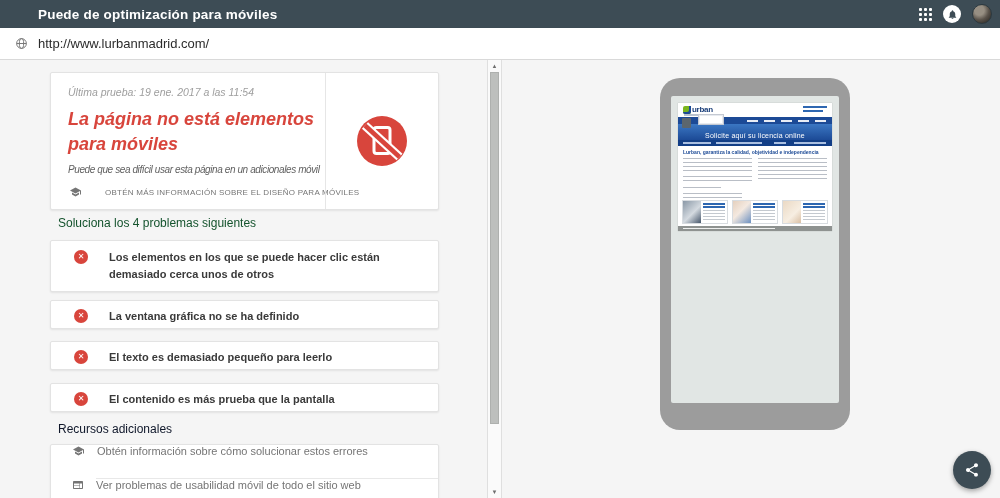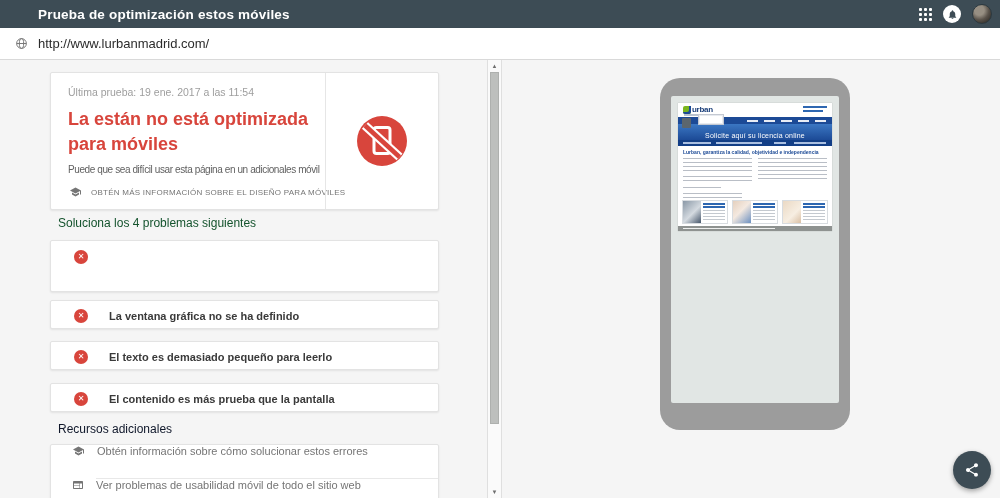--- a/index.html
+++ b/index.html
@@ -28,25 +28,25 @@
 
   
   .content { position:absolute; left:0; top:60px; width:1000px; height:438px;
     background:#F5F5F5; overflow:hidden; }
 
   .card { position:absolute; background:#FFFFFF; border:1px solid #E3E3E3; border-radius:2px;
     box-shadow:0 1px 2px rgba(0,0,0,.08); }
 
   
   .result-card { left:50px; top:12px; width:389px; height:138px; }
-  .result-text { position:absolute; left:17px; top:13px; width:262px; }
+  .result-text { position:absolute; left:17px; top:13px; width:262px;font-style:italic; }
   .last-test { font-size:10.5px; color:#9E9E9E; }
   .result-title { margin-top:9px; font-size:18px; line-height:25px; font-weight:bold; color:#D8453C; }
   .result-subtitle { margin-top:7px; font-size:10px; letter-spacing:-.4px; white-space:nowrap; color:#616161; }
-  .learn-row { position:absolute; left:17px; top:113px; display:flex; align-items:center; gap:8px; cursor:pointer; }
+  .learn-row { position:absolute; left:17px; top:113px; display:flex; align-items:center; gap:22px; cursor:pointer; }
   .learn-label { font-size:8px; letter-spacing:.25px; color:#757575; }
   .result-icon-box { position:absolute; right:0; top:0; width:113px; height:100%;
     border-left:1px solid #E6E6E6; display:flex; align-items:center; justify-content:center; }
 
   
   .section-heading { position:absolute; left:58px; font-size:12px; color:#14532d; }
 
   
   .issue-card { left:50px; width:389px; display:flex; align-items:flex-start;
     padding:8px 18px 8px 23px; cursor:pointer; }
@@ -120,21 +120,21 @@
 
   
   .share-fab { position:absolute; left:953px; top:391px; width:38px; height:38px; border-radius:50%;
     background:#3D4C55; display:flex; align-items:center; justify-content:center;
     box-shadow:0 2px 5px rgba(0,0,0,.35); cursor:pointer; }
 </style>
 </head>
 <body>
 
 <div class="app-header">
-  <span class="app-title">Prueba de optimización estos móviles</span>
+  <span class="app-title">Puede de optimización para móviles</span>
   <div class="header-right">
     <div class="apps-grid">
       <i></i>
         <i></i>
         <i></i>
         <i></i>
         <i></i>
         <i></i>
         <i></i>
         <i></i>
@@ -158,21 +158,21 @@
     </svg>
   </span>
   <span class="url-text">http://www.lurbanmadrid.com/</span>
 </div>
 
 <div class="content">
 
   <div class="card result-card">
     <div class="result-text">
       <div class="last-test">Última prueba: 19 ene. 2017 a las 11:54</div>
-      <div class="result-title">La están no está optimizada para móviles</div>
+      <div class="result-title">La página no está elementos para móviles</div>
       <div class="result-subtitle">Puede que sea difícil usar esta página en un adicionales móvil</div>
     </div>
     <div class="learn-row">
       <svg width="15" height="12" viewBox="0 0 24 24" fill="#757575">
           <path d="M5 13.18v4L12 21l7-3.82v-4L12 17l-7-3.82zM12 3L1 9l11 6 9-4.91V17h2V9L12 3z"></path>
         </svg>
       <span class="learn-label">OBTÉN MÁS INFORMACIÓN SOBRE EL DISEÑO PARA MÓVILES</span>
     </div>
     <div class="result-icon-box">
       <svg width="50" height="50" viewBox="0 0 50 50">
@@ -181,20 +181,21 @@
         <line x1="8" y1="9.5" x2="42.5" y2="41" stroke="#FFFFFF" stroke-width="9"></line>
         <line x1="8" y1="9.5" x2="42.5" y2="41" stroke="#D8453C" stroke-width="4.5"></line>
       </svg>
     </div>
   </div>
 
   <div class="section-heading" style="top:156px;">Soluciona los 4 problemas siguientes</div>
 
   <div class="card issue-card issue-1">
     <span class="err-badge">✕</span>
+    <span class="issue-label">Los elementos en los que se puede hacer clic están demasiado cerca unos de otros</span>
   </div>
   <div class="card issue-card issue-2">
     <span class="err-badge">✕</span>
     <span class="issue-label">La ventana gráfica no se ha definido</span>
   </div>
   <div class="card issue-card issue-3">
     <span class="err-badge">✕</span>
     <span class="issue-label">El texto es demasiado pequeño para leerlo</span>
   </div>
   <div class="card issue-card issue-4">

